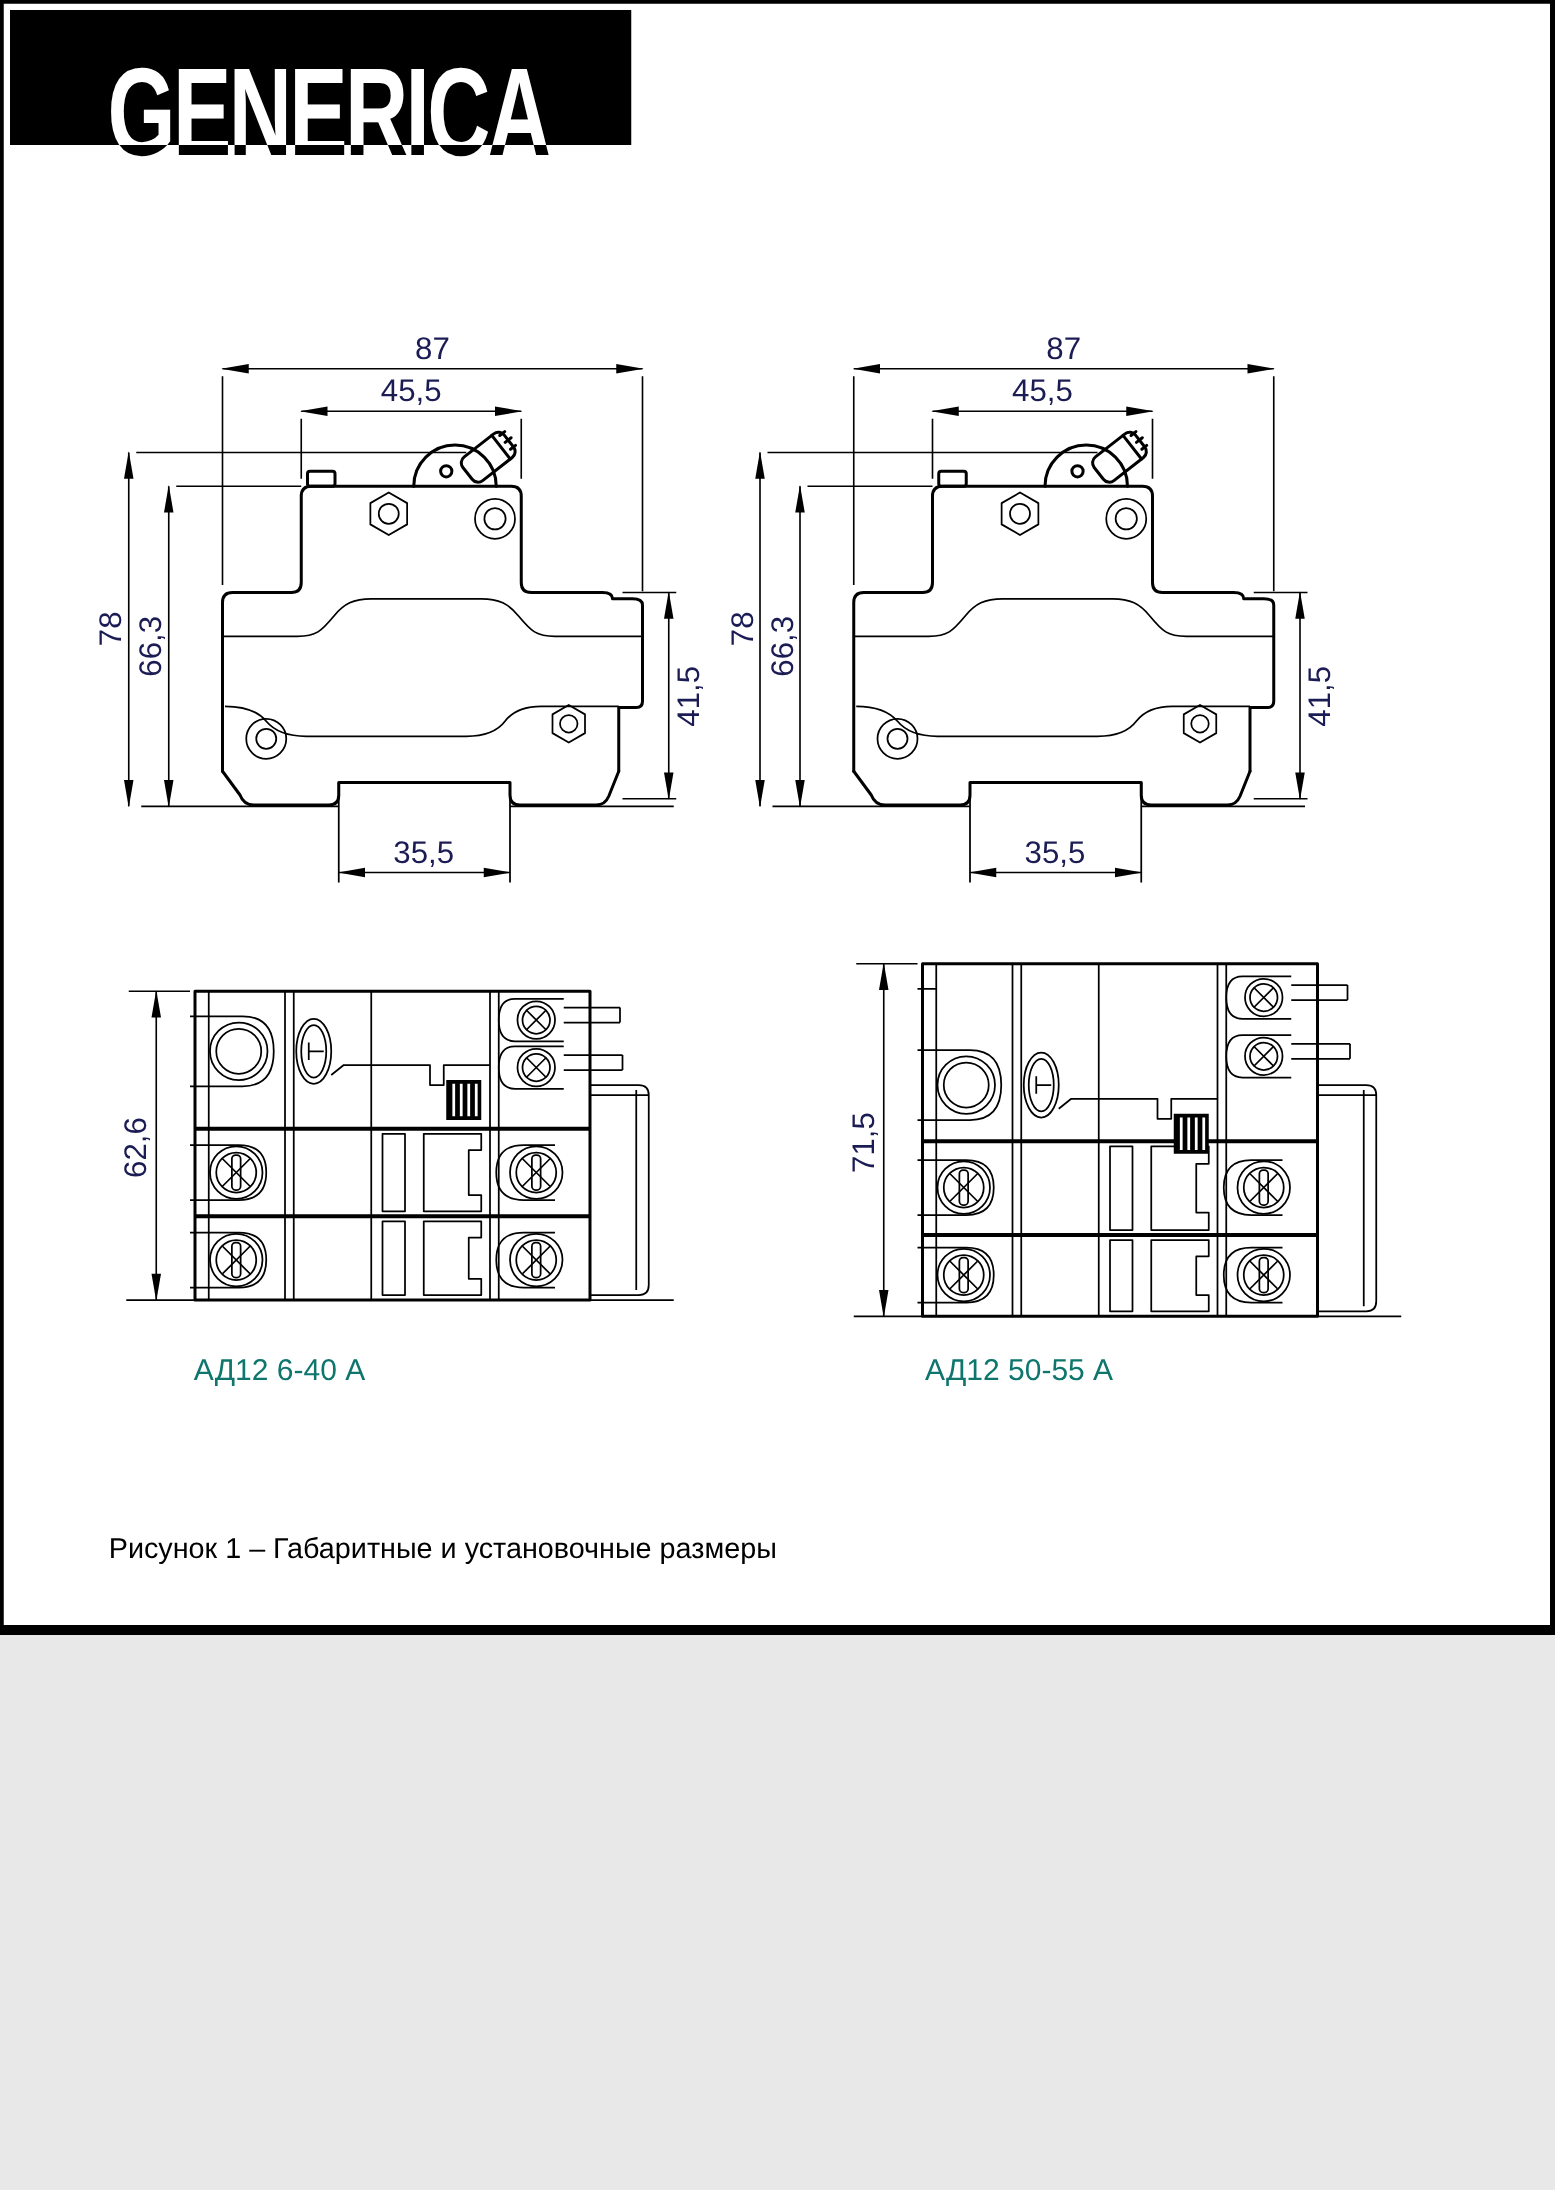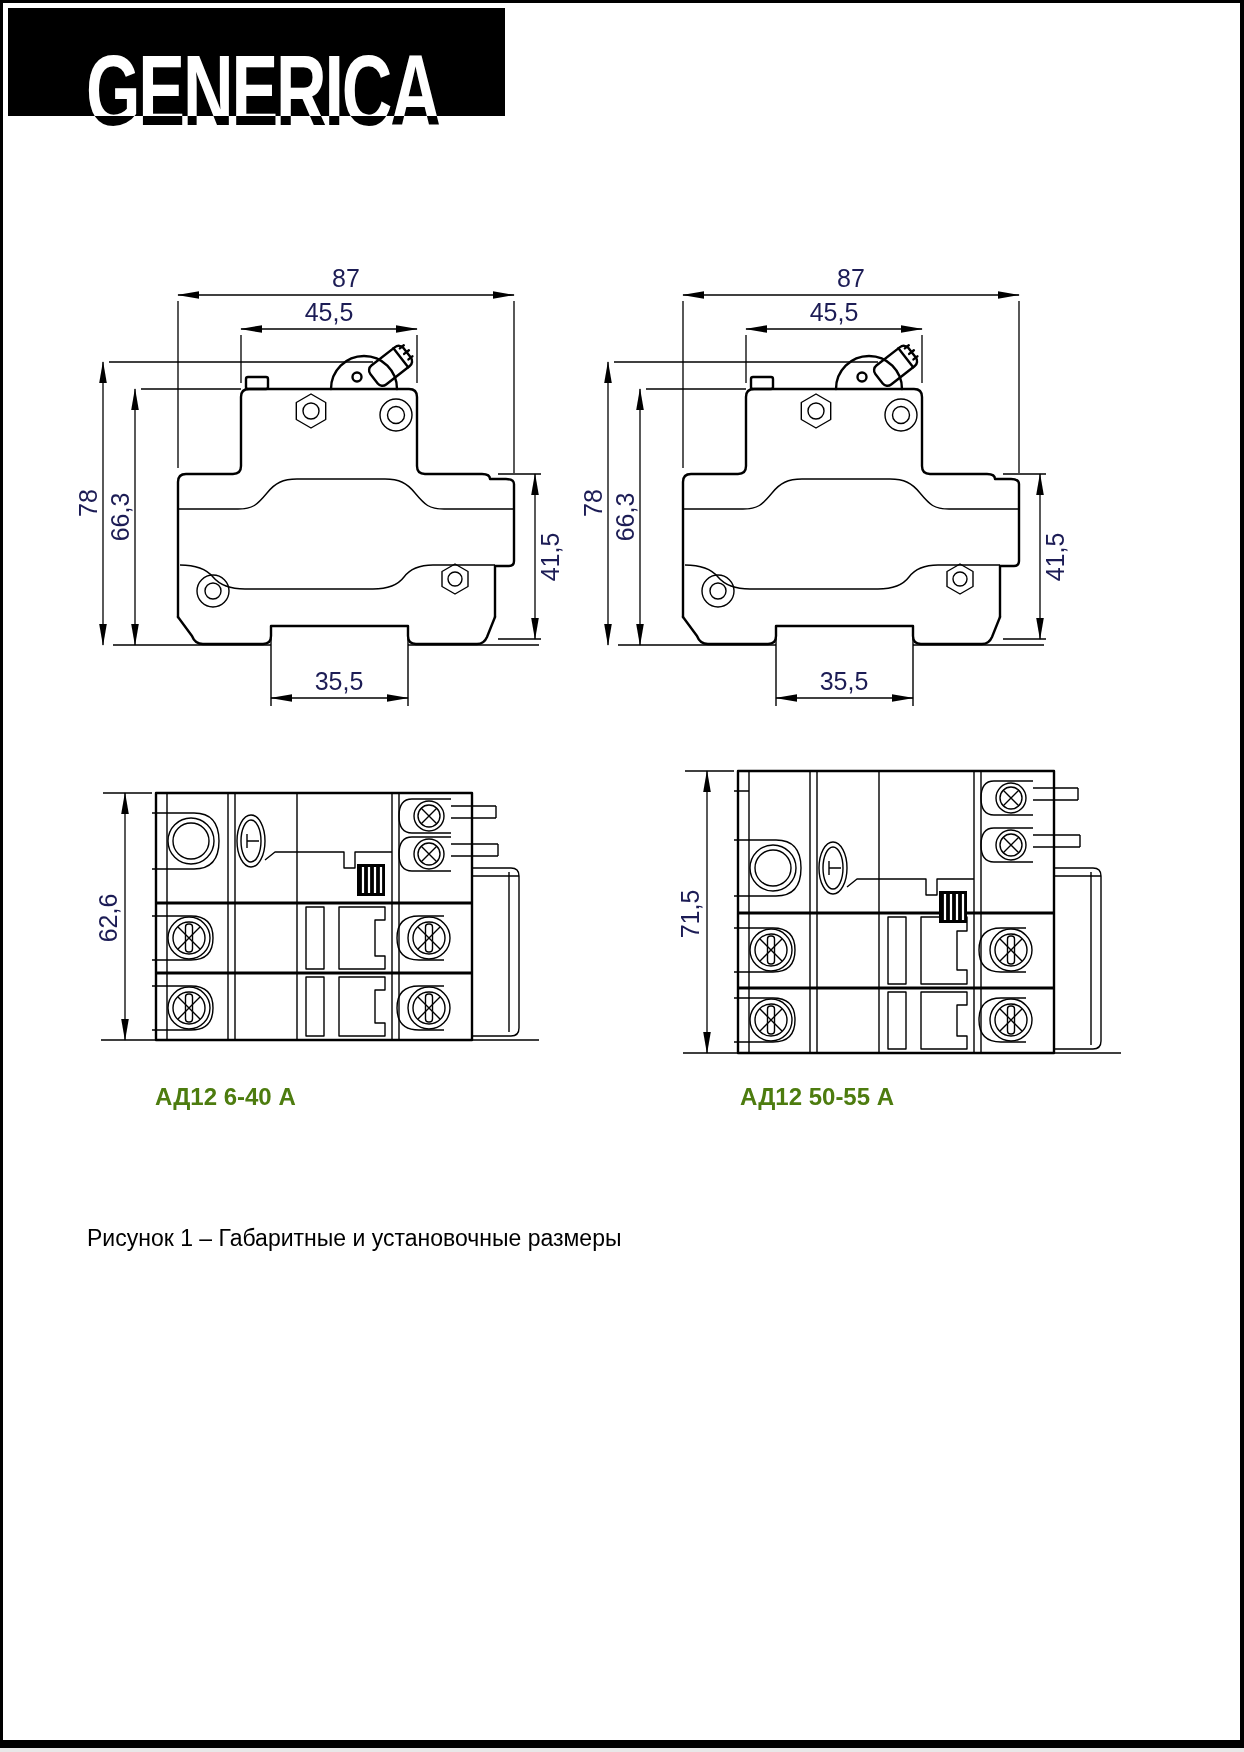--- a/index.html
+++ b/index.html
@@ -1,18 +1,18 @@
 <!DOCTYPE html>
 <html><head>
 <meta charset="utf-8">
 <style>
   html,body{margin:0;padding:0;background:#e8e8e8;}
   .page{
     position:relative;
-    width:1244px;height:1748px;
+    width:1244px;height:1308px;
     background:#fff;
     border-style:solid;border-color:#000;
     border-width:3px 4px 8px 3px;
     box-sizing:border-box;
     overflow:hidden;
     font-family:"Liberation Sans", sans-serif;
   }
   
   .logo-black{
     position:absolute;left:5px;top:5px;width:497px;height:108px;
@@ -40,22 +40,22 @@
   .dtxt text{
     fill:#1c1c55;
     font-family:"Liberation Sans", sans-serif;
     font-size:25px;
     text-anchor:middle;
   }
   .swblk{fill:#000;stroke:none;}
   .swslit{stroke:#fff;stroke-width:2.2;fill:none;}
   
   .model-label{
-    position:absolute;color:#4d7c0f;
-    font-size:24px;font-weight:bold;letter-spacing:0px;
+    position:absolute;color:#0f766e;
+    font-size:24px;font-weight:normal;letter-spacing:0px;
   }
   .caption{
     position:absolute;color:#000;font-size:23px;
   }
 </style>
 </head>
 <body>
 
 <div class="page">
 

